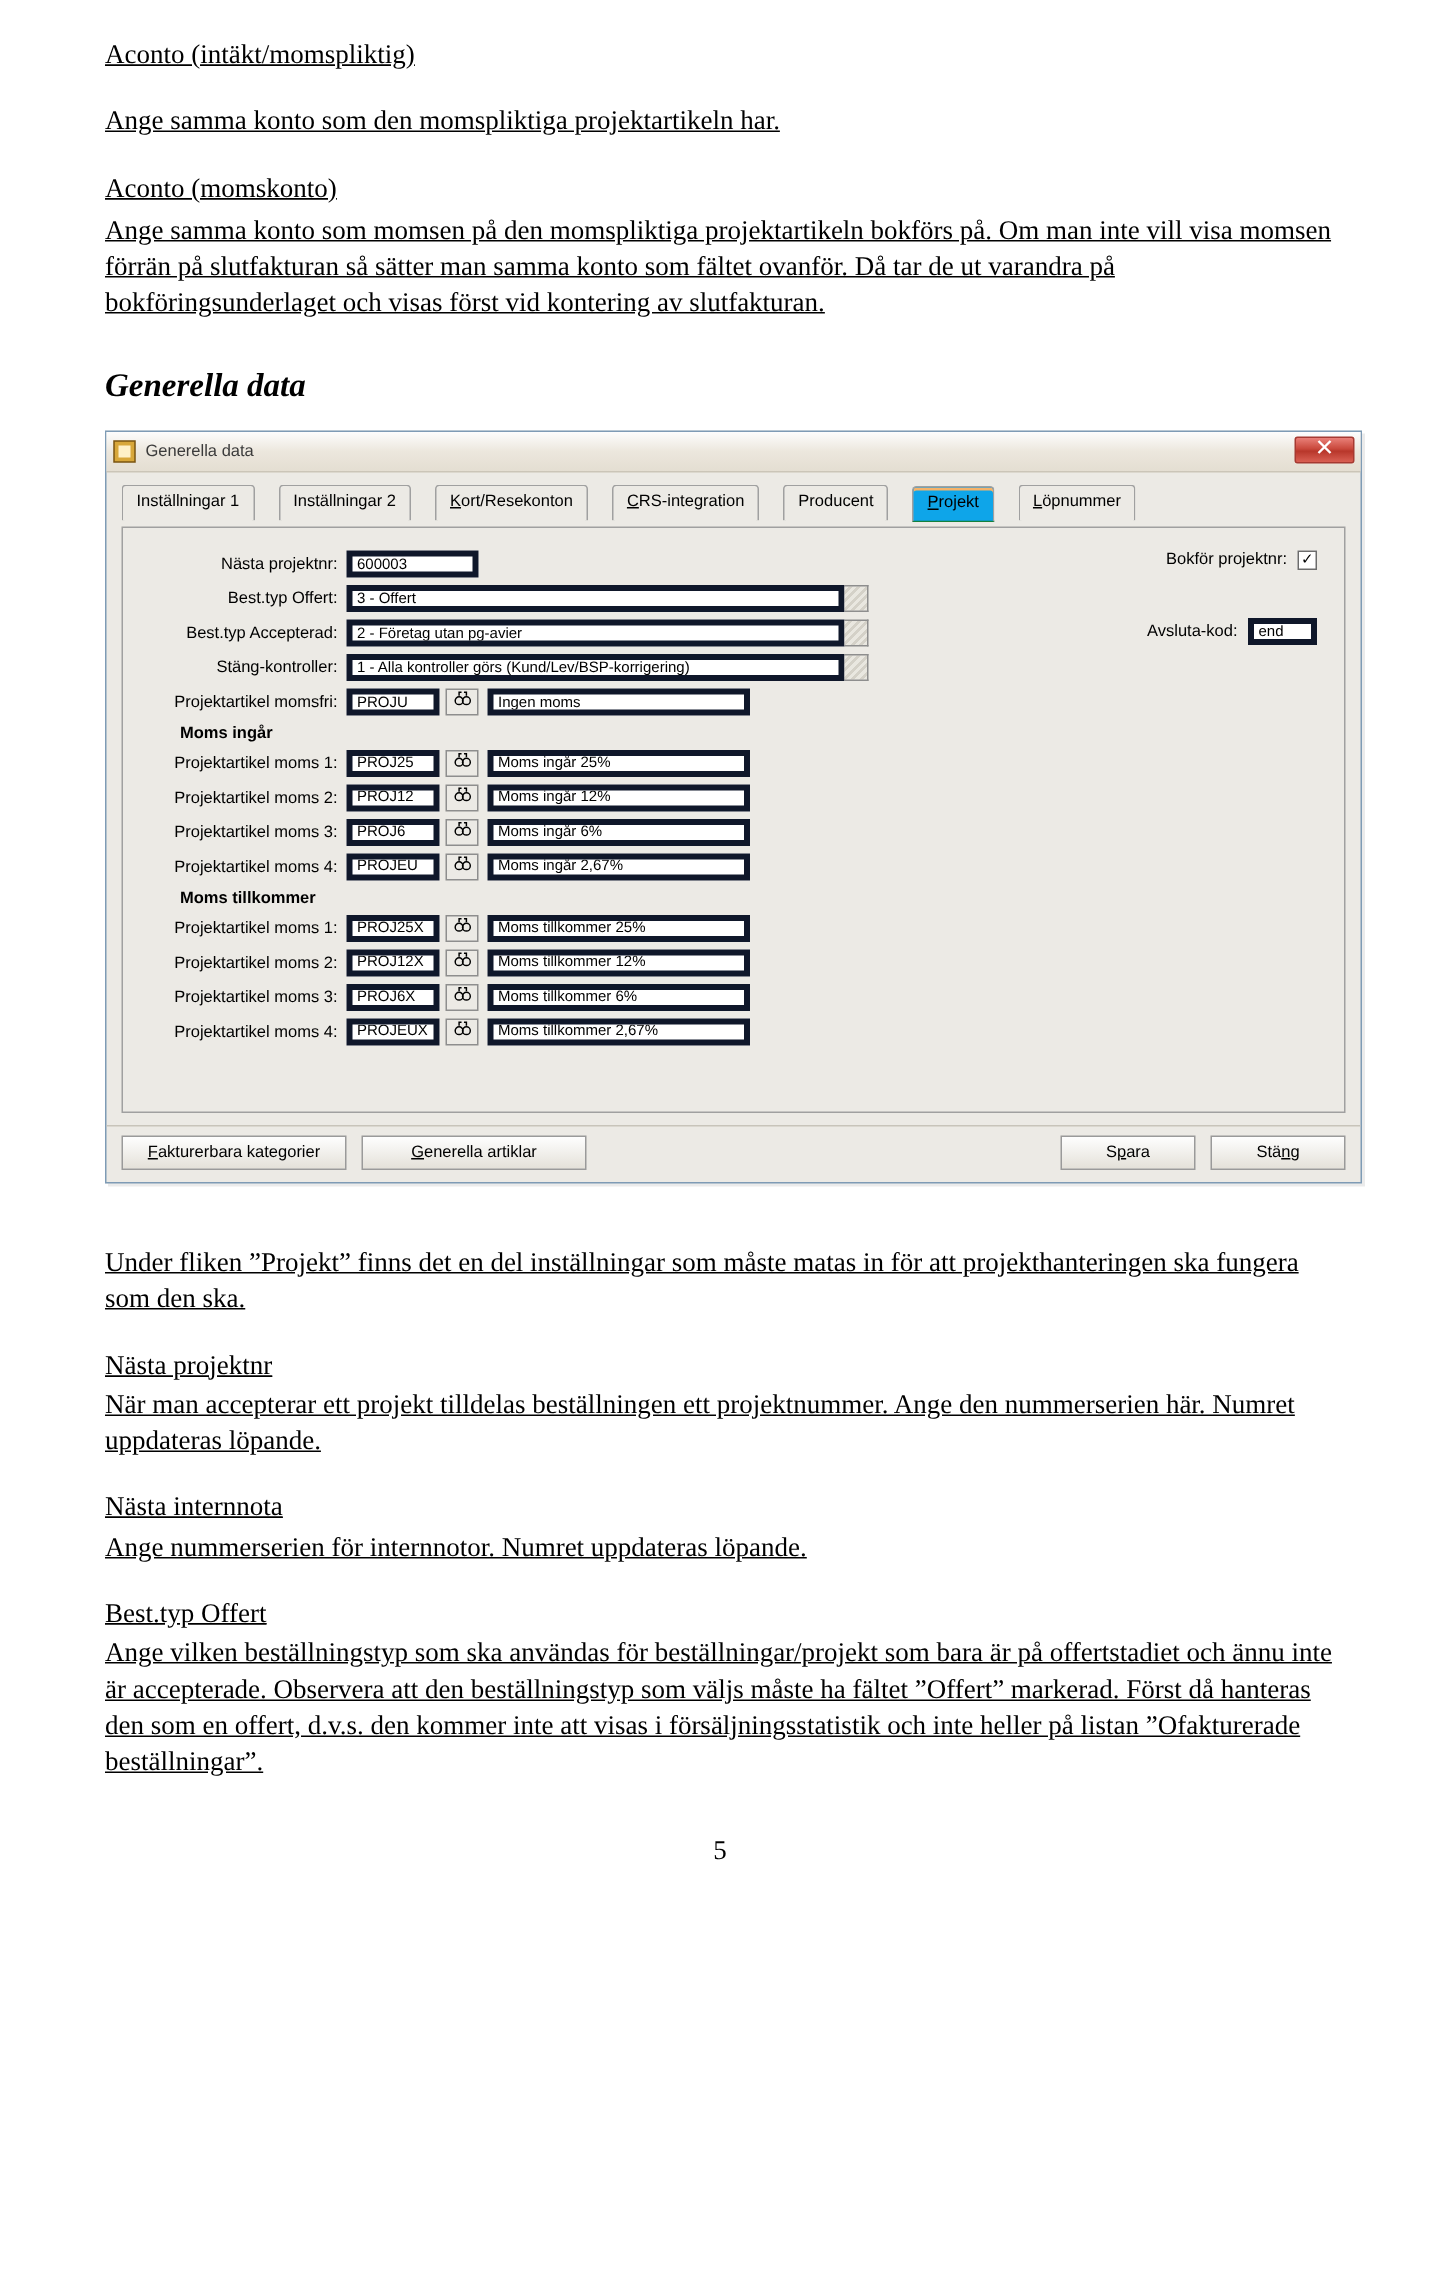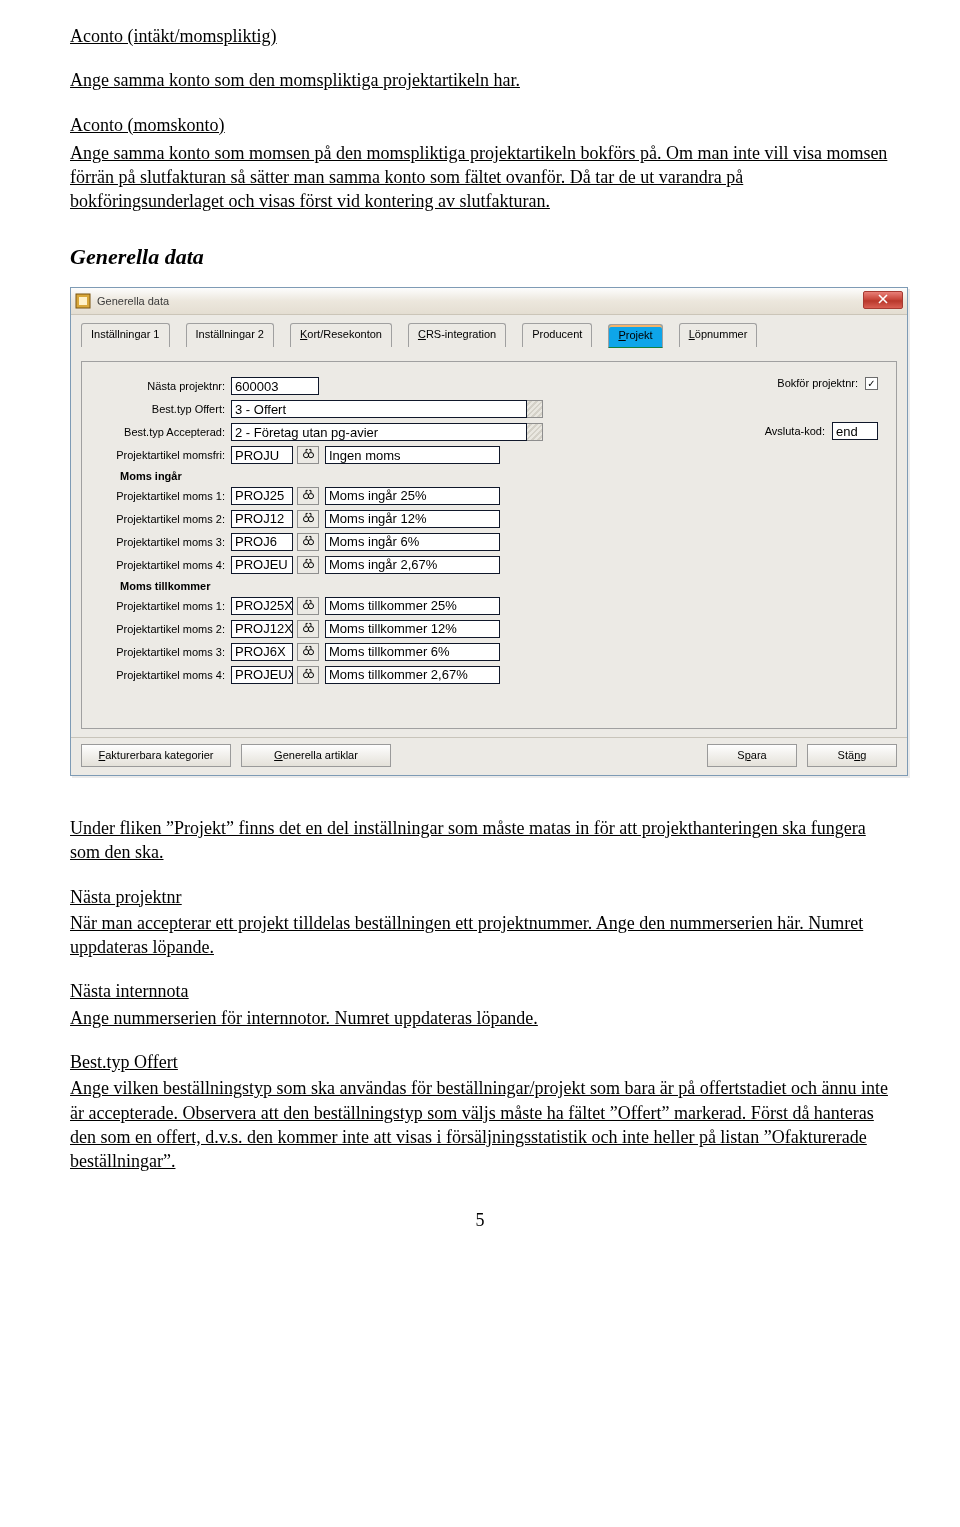--- a/index.html
+++ b/index.html
@@ -74,50 +74,50 @@
   .tab.active {
     background:#0ea5e9;
     position:relative;
     top:1px;
     border-bottom:1px solid #15803d;
     box-shadow: inset 0 2px 0 #f5b36a;
   }
   .form-area {
     border:1px solid #a0a0a0;
     background:#eceae5;
-    margin:14px 10px 8px 10px;
+    margin:4px 10px 8px 10px;
     padding:14px 28px 40px 12px;
   }
   .row {
     display:flex;
     align-items:center;
     height:20px;
     margin-bottom:3px;
   }
   .lbl {
     width:137px;
     text-align:right;
     padding-right:6px;
     color:#000;
   }
   .input {
     height:18px;
-    border:1px solid #0f172a;
+    border:4px solid #0f172a;
     background:#fff;
     padding:0 3px;
     font-family:Tahoma,Arial,sans-serif;
-    font-size:13px;
+    font-size:10px;
     display:flex; align-items:center;
     overflow:hidden;
     white-space:nowrap;
   }
   .w-short { width:88px; }
   .w-code  { width:62px; }
   .w-code-r { width:46px; }
-  .w-sel   { width:296px; }
+  .w-sel   { width:332px; }
   .w-desc  { width:175px; }
   .sel-handle {
     width:16px; height:18px; border:1px solid #8e8e8e; border-left:none;
     background: repeating-linear-gradient(135deg,#e9e7e0 0 2px,#d4d1c8 2px 4px);
   }
   .lookup-btn {
     width:22px; height:18px;
     border:1px solid #8e8e8e;
     background:#eceae5;
     margin-left:4px;
@@ -220,20 +220,25 @@
         <span class="input w-code-r">end</span>
       </div>
     </div>
 
     <div class="row">
       <div class="lbl">Best.typ Accepterad:</div>
       <div class="input w-sel">2 - Företag utan pg-avier</div>
       <div class="sel-handle"></div>
     </div>
 
+    <div class="row">
+      <div class="lbl">Stäng-kontroller:</div>
+      <div class="input w-sel">1 - Alla kontroller görs (Kund/Lev/BSP-korrigering)</div>
+      <div class="sel-handle"></div>
+    </div>
 
     <div class="row">
       <div class="lbl">Projektartikel momsfri:</div>
       <div class="input w-code">PROJU</div>
       <div class="lookup-btn">
           <span><svg viewBox="0 0 16 16">
               <circle cx="5" cy="10" r="3.2" fill="none" stroke="#000" stroke-width="1.2"></circle>
               <circle cx="11" cy="10" r="3.2" fill="none" stroke="#000" stroke-width="1.2"></circle>
               <path d="M5 6 L5 3 L7 3 M11 6 L11 3 L9 3" stroke="#000" stroke-width="1.2" fill="none"></path>
             </svg></span>

